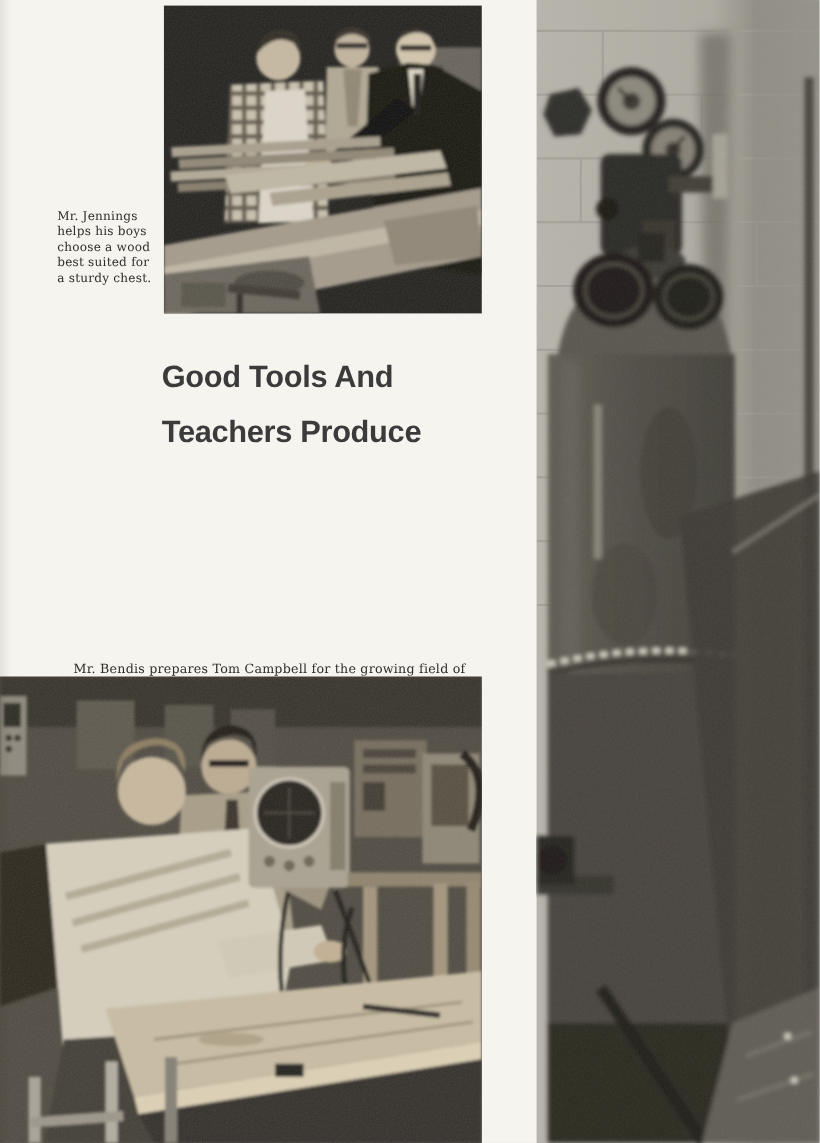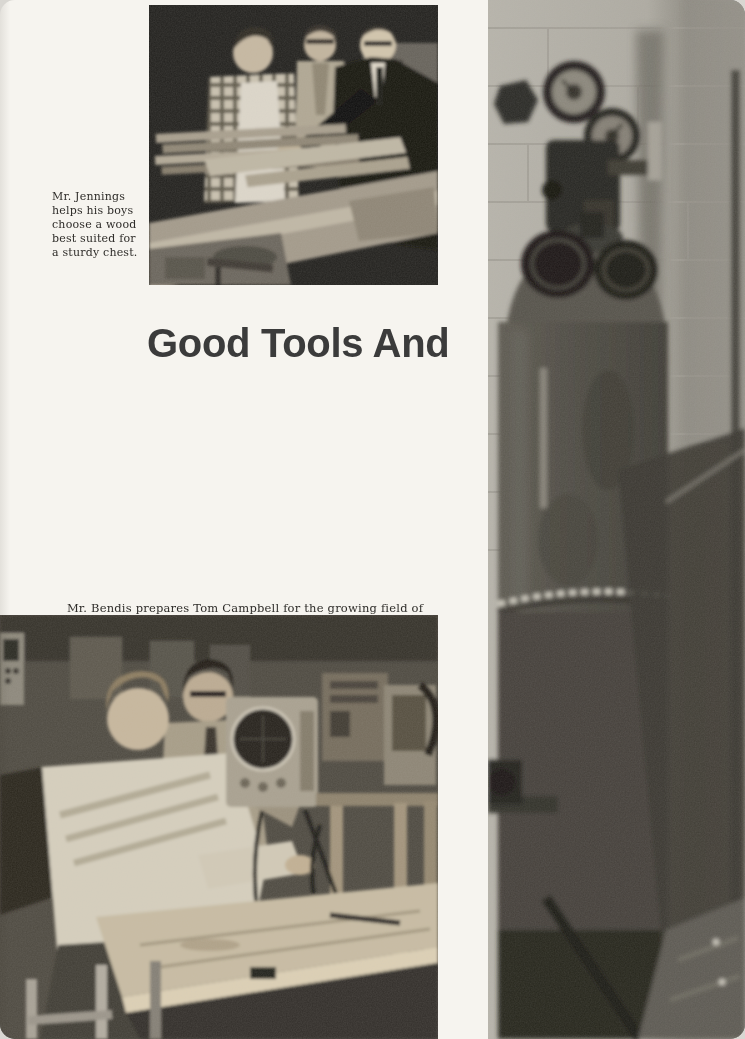--- a/index.html
+++ b/index.html
@@ -3,21 +3,20 @@
 <meta charset="utf-8">
 <style>
   html,body{margin:0;padding:0;background:#d9d7d2;}
   .page{
     position:relative;
     width:745px;height:1039px;
     margin:0 auto;
     background:var(--page-bg,#f6f4ef);
     overflow:hidden;
     font-family:"Liberation Sans",sans-serif;
-    border-radius:15px;
   }
   .page::before{ 
     content:"";position:absolute;left:0;top:0;width:10px;height:100%;
     background:linear-gradient(90deg,rgba(60,55,45,.10),rgba(60,55,45,0));
     pointer-events:none;z-index:5;
   }
   figure.photo{margin:0;padding:0;position:absolute;overflow:hidden;background:#777;}
   figure.photo svg{display:block;width:100%;height:100%;}
   .photo-top{left:149px;top:5px;width:289px;height:280px;}
   .photo-bottom{left:0;top:615px;width:438px;height:424px;}
@@ -28,21 +27,21 @@
     font-family:"DejaVu Serif","Liberation Serif",serif;
     font-size:11px;line-height:14px;
     letter-spacing:.2px;
   }
   .caption-left{left:52px;top:190px;width:90px;white-space:pre-line;text-align:left;}
   .caption-mid{left:35px;top:571px;width:420px;text-align:center;font-size:11.5px;margin-top:30px;}
   h1.headline{
     position:absolute;left:147px;top:318px;margin:0;width:340px;
     color:var(--headline-ink,#3b3b3b);
     font-family:"Liberation Sans",sans-serif;
-    font-weight:bold;font-size:40px;line-height:50px;letter-spacing:-.3px;
+    font-weight:bold;font-size:28px;line-height:50px;letter-spacing:-.3px;
   }
   h1.headline span{display:block;}
 </style>
 </head>
 <body>
 
 <div class="page">
 
   <figure class="photo photo-top" role="img" aria-label="Mr. Jennings in a dark suit helps two students choose from a stack of lumber on a woodshop workbench">
     <svg viewBox="0 0 289 280" preserveAspectRatio="none">
@@ -121,20 +120,21 @@
   </figure>
 
   <div class="caption caption-left">Mr. Jennings
 helps his boys
 choose a wood
 best suited for
 a sturdy chest.</div>
 
   <h1 class="headline">
     <span>Good Tools And</span>
+    <span>Teachers Produce</span>
   </h1>
 
   <div class="caption caption-mid">Mr. Bendis prepares Tom Campbell for the growing field of electronics.</div>
 
   <figure class="photo photo-bottom" role="img" aria-label="Mr. Bendis watches as Tom Campbell works at an electronics bench with an oscilloscope and test equipment">
     <svg viewBox="0 0 438 424" preserveAspectRatio="none">
       <defs>
         <filter id="soft2" x="-10%" y="-10%" width="120%" height="120%">
             <feGaussianBlur stdDeviation="1.6"></feGaussianBlur>
           </filter>

